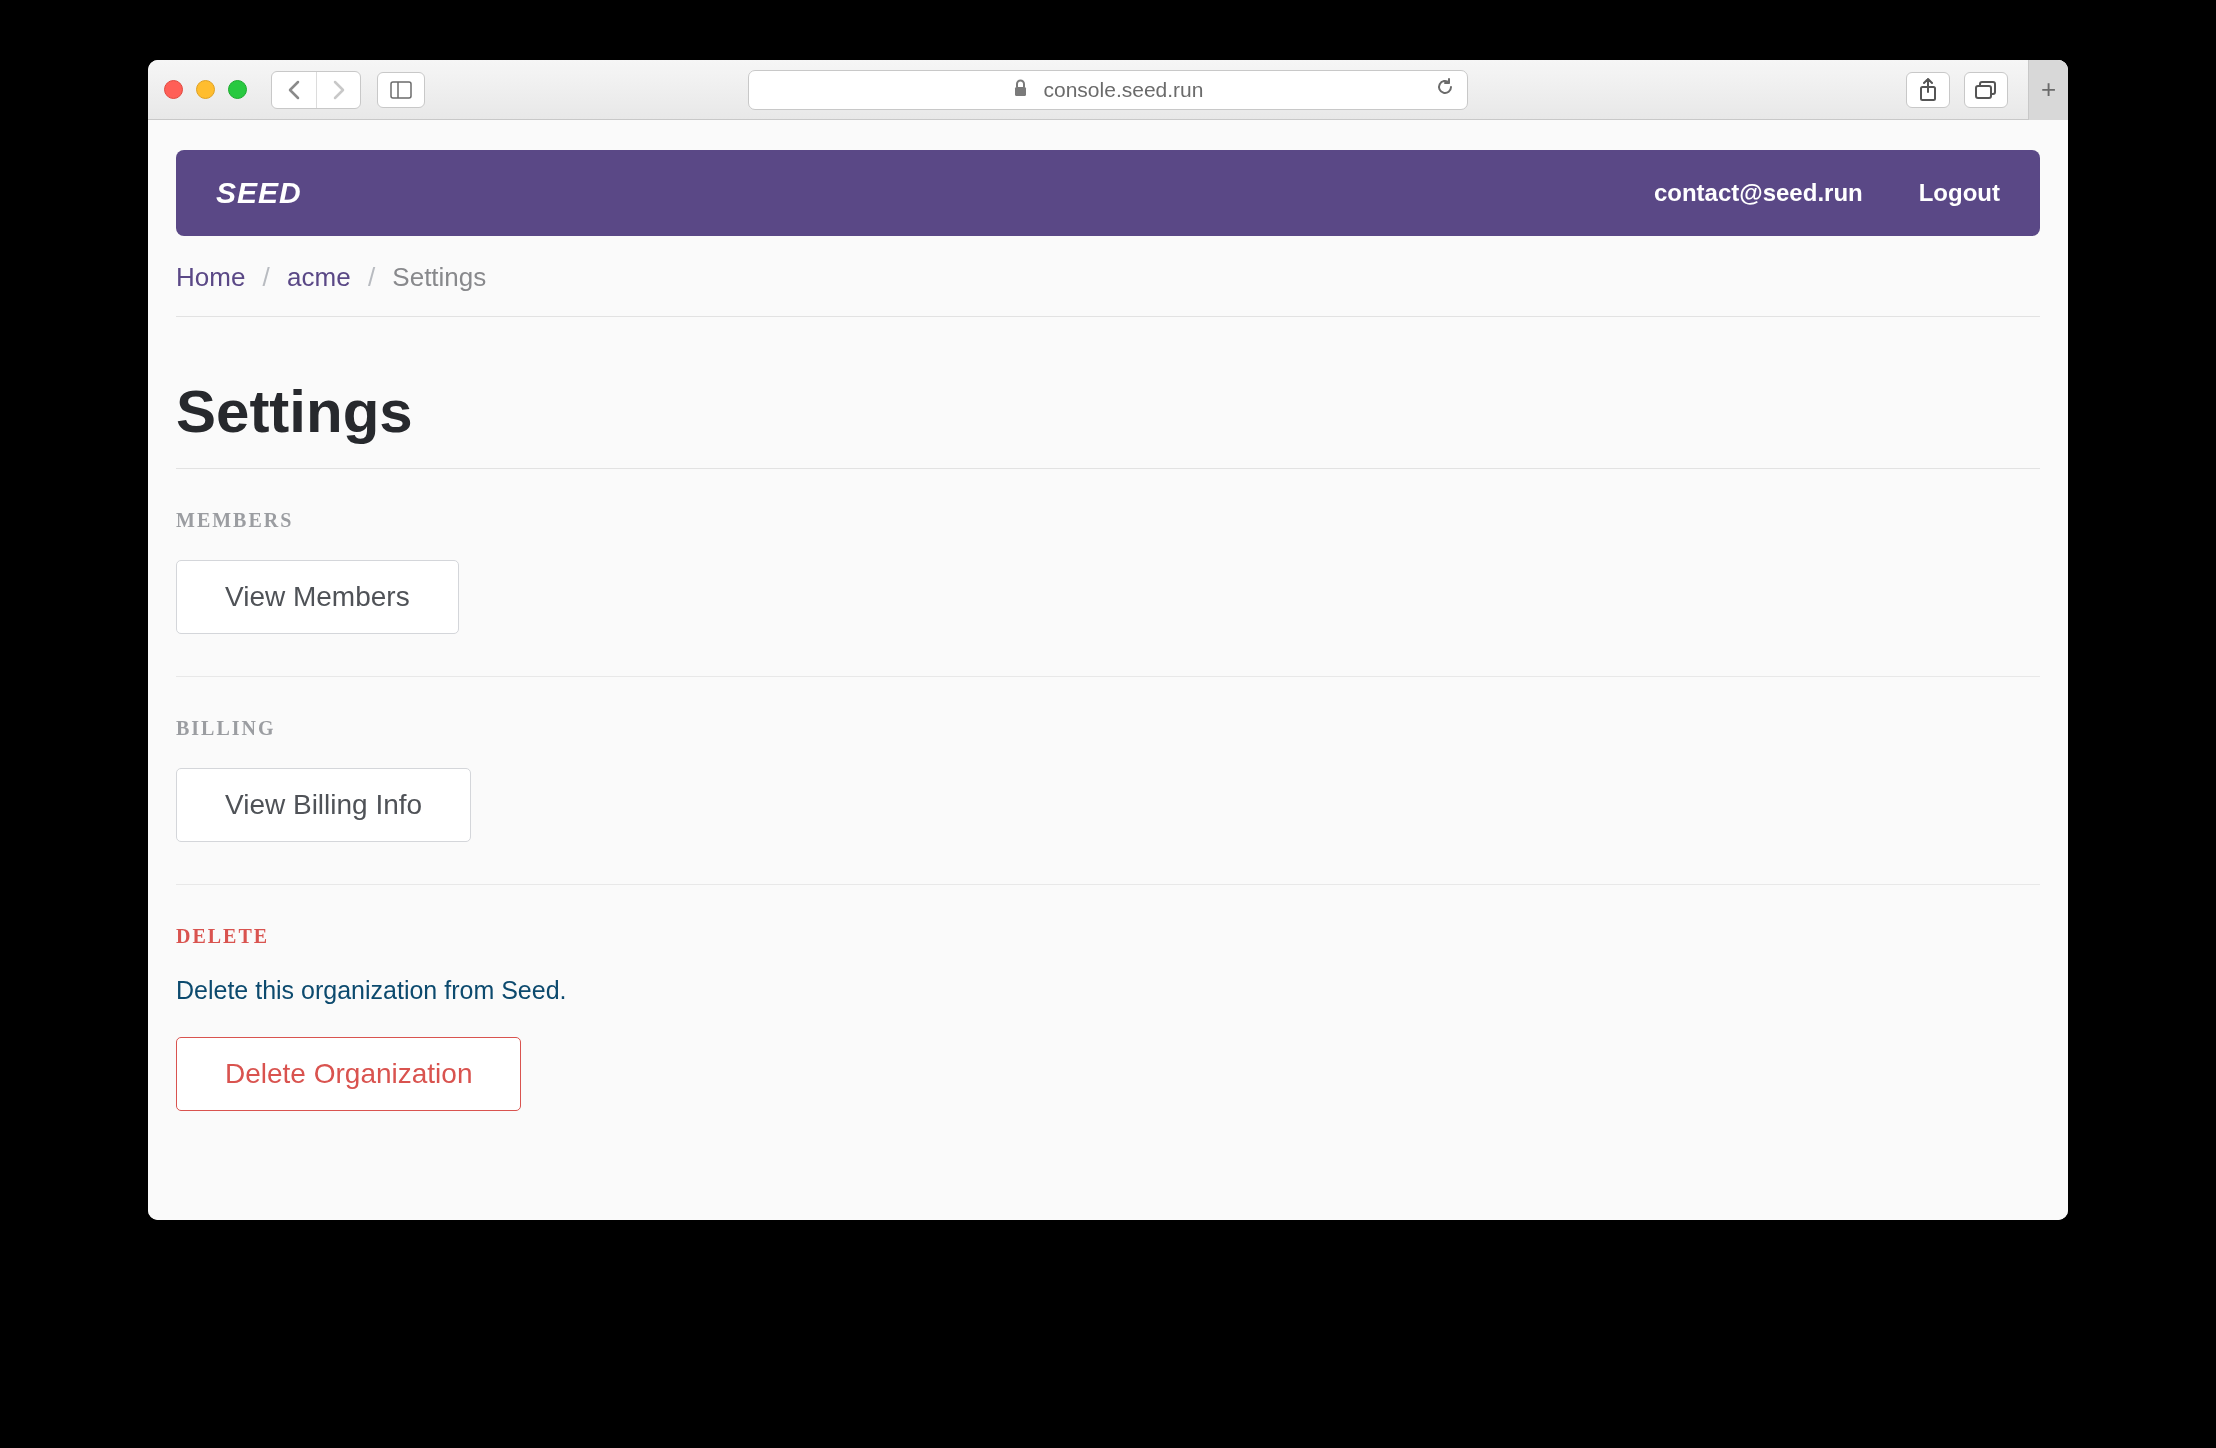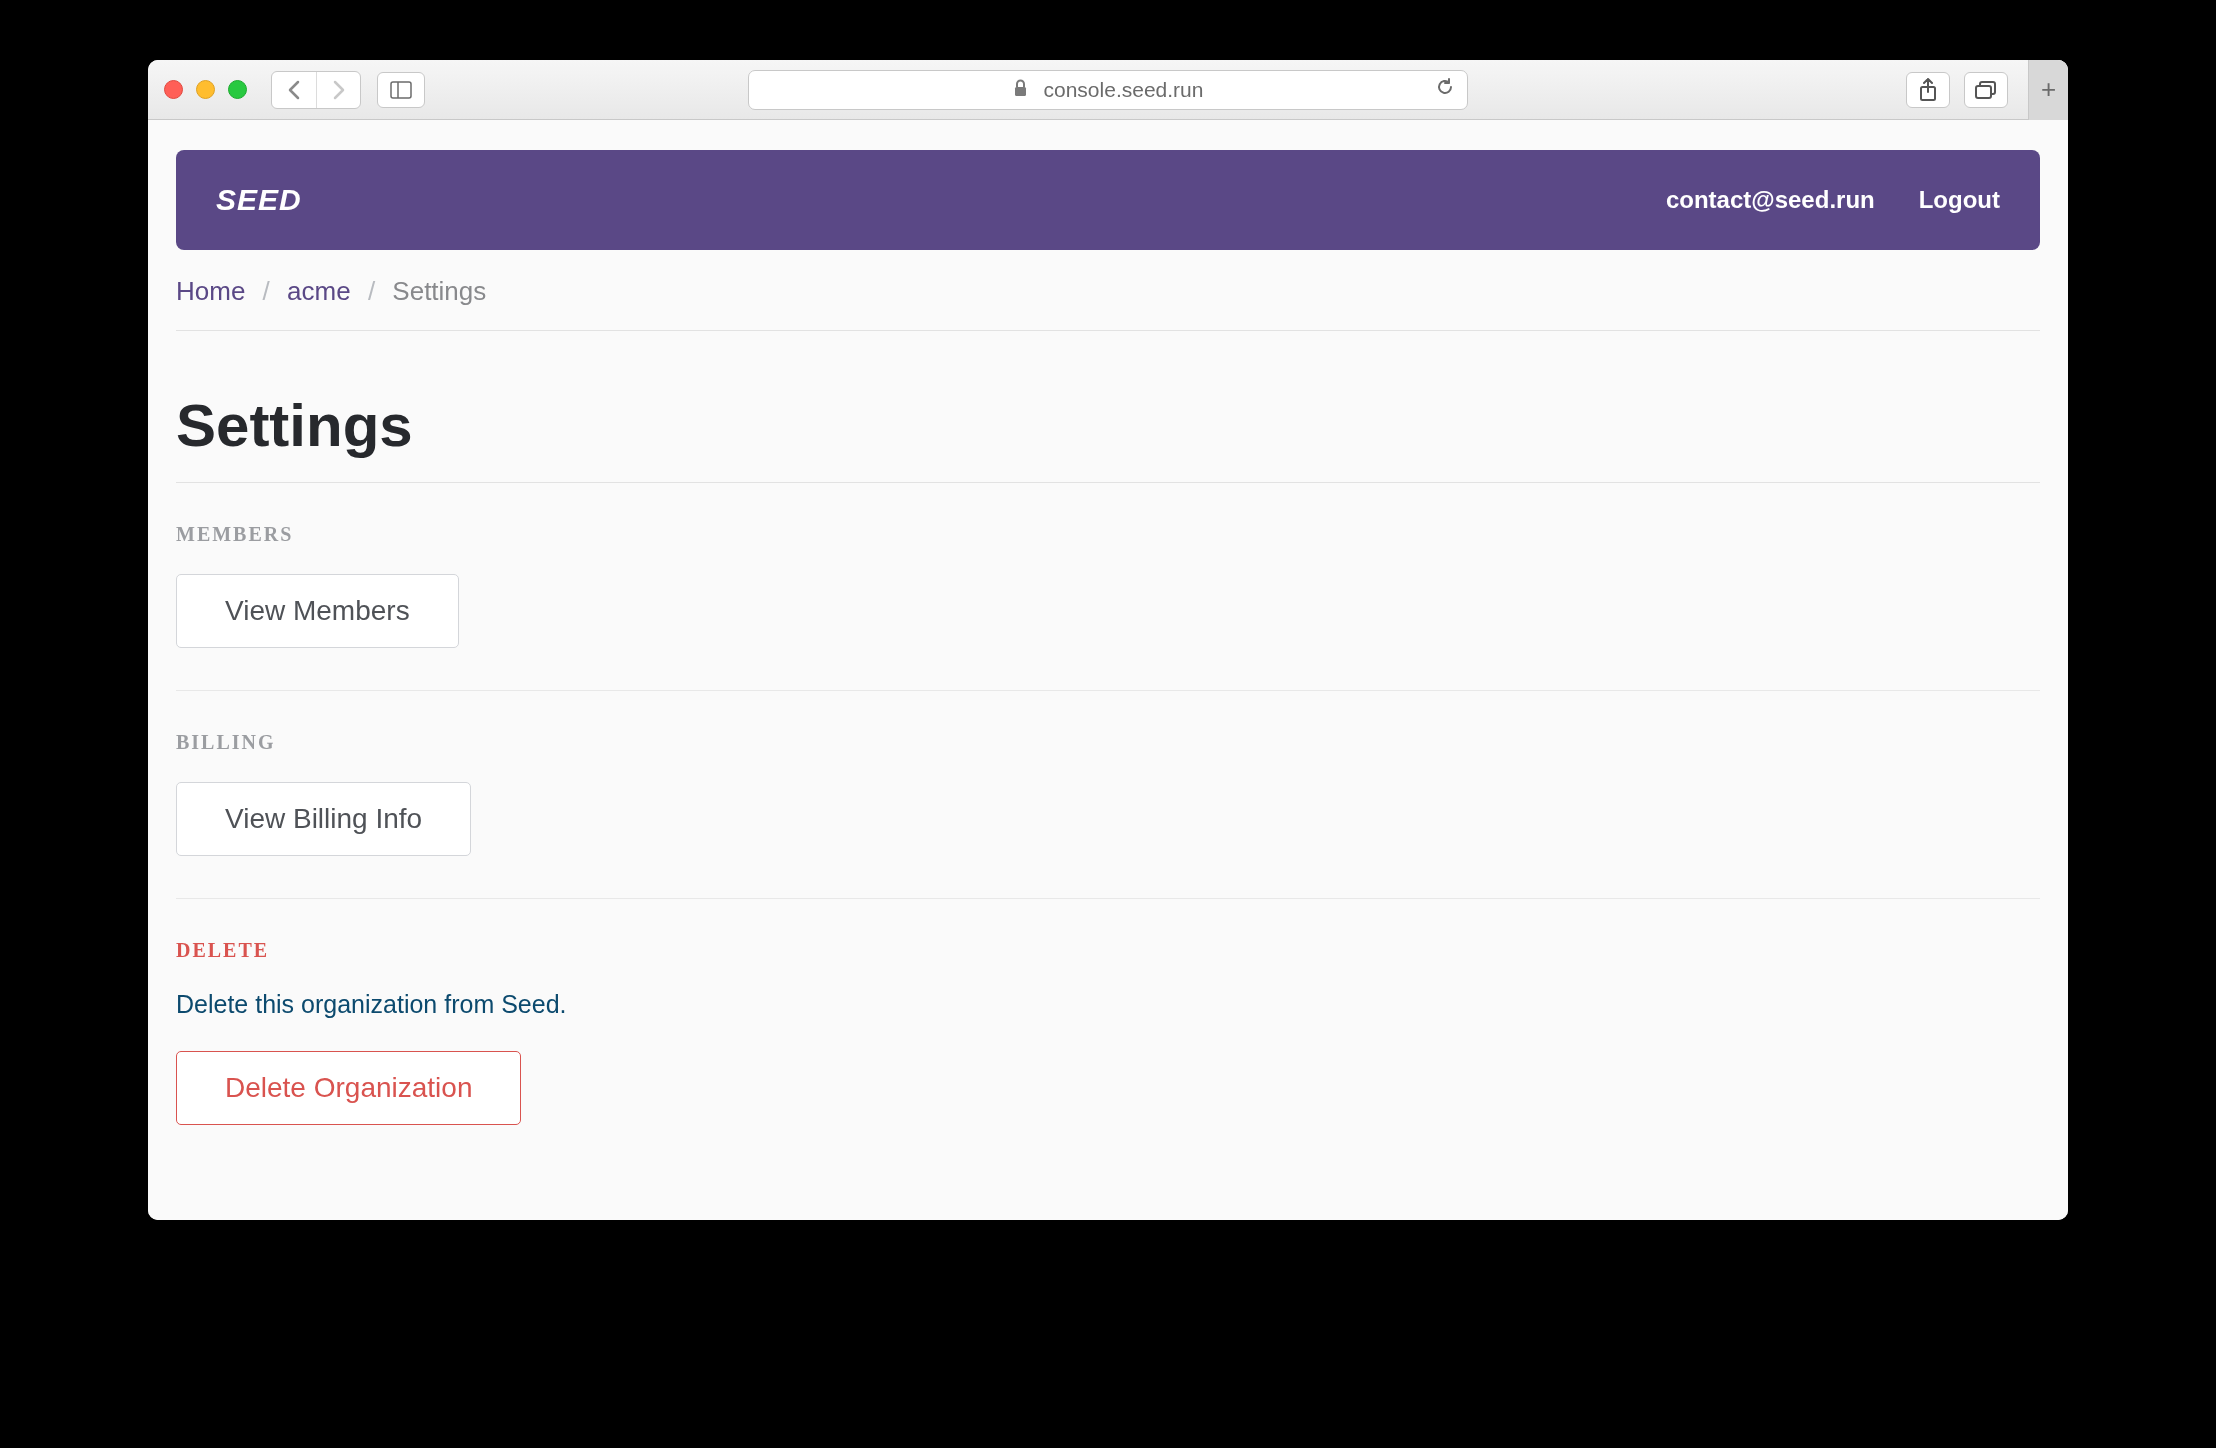--- a/index.html
+++ b/index.html
@@ -134,37 +134,37 @@
       margin-left: 6px;
     }
     .content {
       background: #fafafa;
       padding: 30px 28px 40px 28px;
       min-height: 1100px;
     }
     .header-bar {
       background: #5a4886;
       border-radius: 8px;
-      height: 100px;
+      height: 86px;
       display: flex;
       align-items: center;
       padding: 0 40px;
       justify-content: space-between;
     }
     .logo {
       color: #fff;
       font-weight: 900;
       font-style: italic;
       font-size: 30px;
       letter-spacing: 1px;
     }
     .header-right {
       display: flex;
       align-items: center;
-      gap: 44px;
+      gap: 56px;
     }
     .header-link {
       color: #fff;
       font-weight: 700;
       font-size: 24px;
     }
     .breadcrumb {
       margin-top: 26px;
       padding-bottom: 23px;
       border-bottom: 1px solid #e2e2e2;

